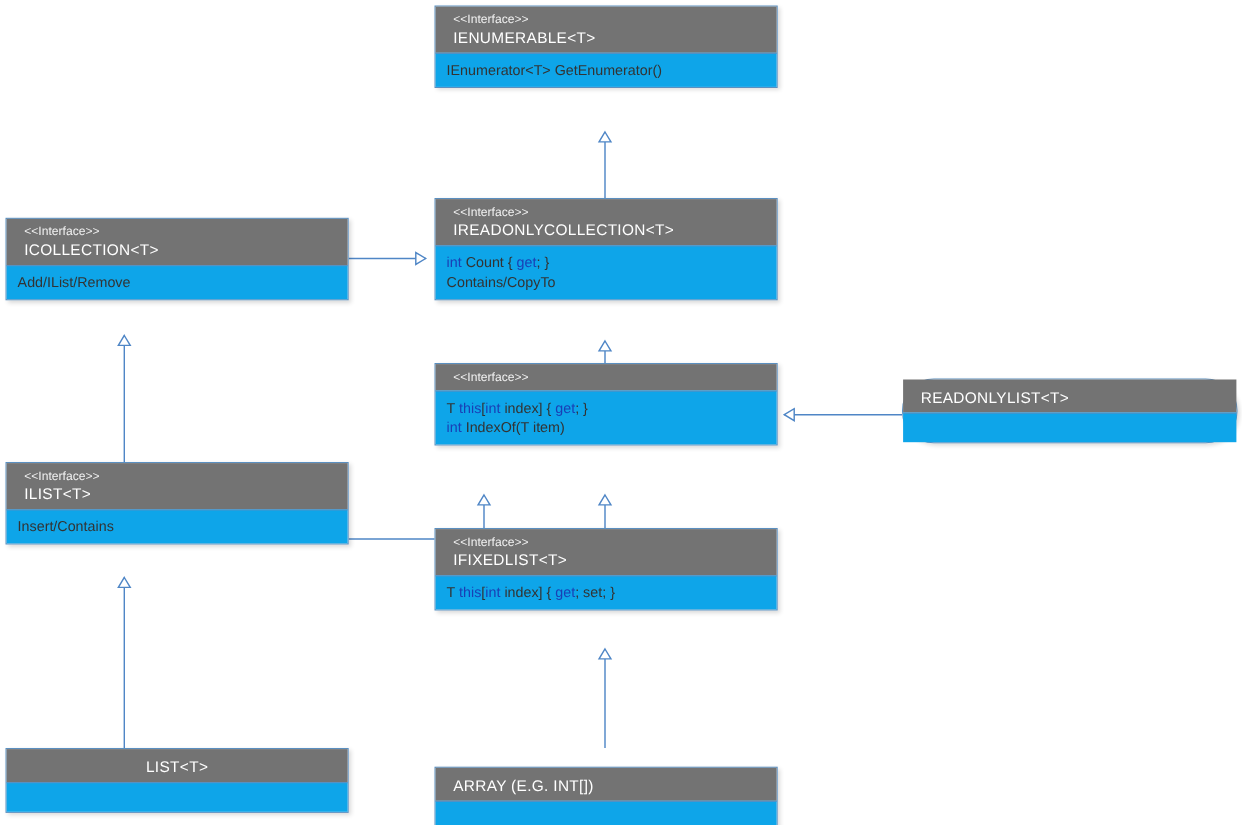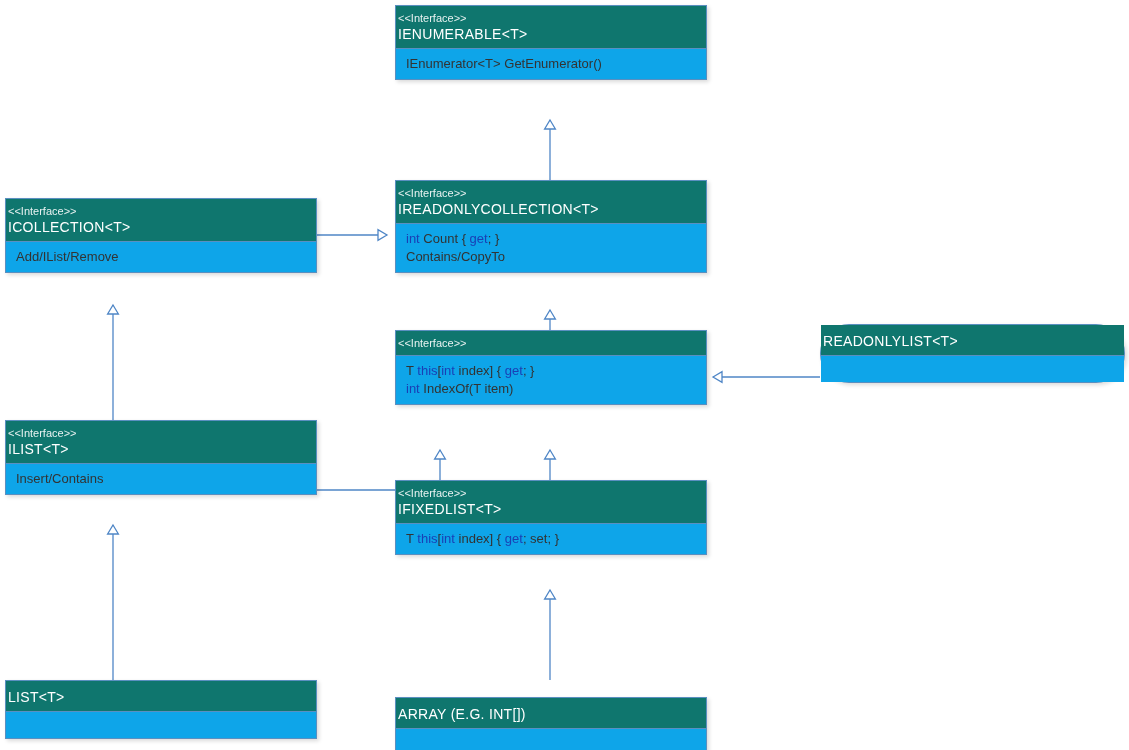--- a/index.html
+++ b/index.html
@@ -1,18 +1,18 @@
 <!DOCTYPE html>
 <html><head>
 <meta charset="utf-8">
 <style>
   html,body{margin:0;padding:0;font-family:"Segoe UI",Arial,sans-serif;font-size:14px;color:#333;background:#fff}
   .canvas{position:relative;width:1129px;height:750px}
   .box{position:absolute;border:1px solid #5a8fc0;box-shadow:2px 2px 4px rgba(0,0,0,0.15);background:#fff}
-  .hdr{background:#0f766e;color:#fff;padding:6px 2px}
+  .hdr{background:#737373;color:#fff;padding:6px 16px}
   .hdr .stereo{font-size:11px;opacity:.9}
   .hdr .title{font-size:14px;letter-spacing:.3px;margin-top:2px;text-transform:uppercase;font-variant:small-caps}
   .body{background:#0ea5e9;padding:6px 10px;font-size:13px;color:#333;border-top:1px solid #5a8fc0;min-height:14px;line-height:1.4}
   .kw{color:#1a3fb5}
   svg{position:absolute;left:0;top:0;pointer-events:none}
   .arrowhead{fill:#fff;stroke:#4f86c6;stroke-width:1.3}
   line,polyline{stroke:#4f86c6;stroke-width:1.3;fill:none}
 </style>
 </head>
 <body>
@@ -60,41 +60,41 @@
           <div class="title">ICollection&lt;T&gt;</div>
         </div>
         <div class="body">Add/IList/Remove</div>
       </div>
       <div class="box" style="left: 395px; top: 330px; width: 310px;">
         <div class="hdr">
           <div class="stereo">&lt;&lt;Interface&gt;&gt;</div>
         </div>
         <div class="body">T <span class="kw">this</span>[<span class="kw">int</span> index] { <span class="kw">get</span>; }<br><span class="kw">int</span> IndexOf(T item)</div>
       </div>
-      <div class="box" style="left: 820px; top: 324px; width: 303px; border-radius: 29px;">
+      <div class="box" style="left: 820px; top: 344px; width: 303px; border-radius: 29px;">
         <div class="hdr">
           <div class="title">ReadOnlyList&lt;T&gt;</div>
         </div>
         <div class="body"></div>
       </div>
       <div class="box" style="left: 5px; top: 420px; width: 310px;">
         <div class="hdr">
           <div class="stereo">&lt;&lt;Interface&gt;&gt;</div>
           <div class="title">IList&lt;T&gt;</div>
         </div>
         <div class="body">Insert/Contains</div>
       </div>
       <div class="box" style="left: 395px; top: 480px; width: 310px;">
         <div class="hdr">
           <div class="stereo">&lt;&lt;Interface&gt;&gt;</div>
           <div class="title">IFixedList&lt;T&gt;</div>
         </div>
         <div class="body">T <span class="kw">this</span>[<span class="kw">int</span> index] { <span class="kw">get</span>; set; }</div>
       </div>
-      <div class="box" style="left: 5px; top: 680px; width: 310px;">
+      <div class="box" style="left: 5px; top: 680px; width: 310px; text-align: center;">
         <div class="hdr">
           <div class="title">List&lt;T&gt;</div>
         </div>
         <div class="body"></div>
       </div>
       <div class="box" style="left: 395px; top: 680px; width: 310px; margin-top: 17px;">
         <div class="hdr">
           <div class="title">Array (e.g. int[])</div>
         </div>
         <div class="body"></div>

